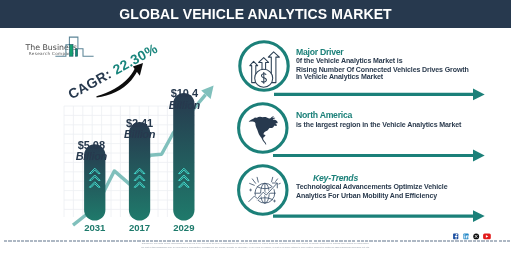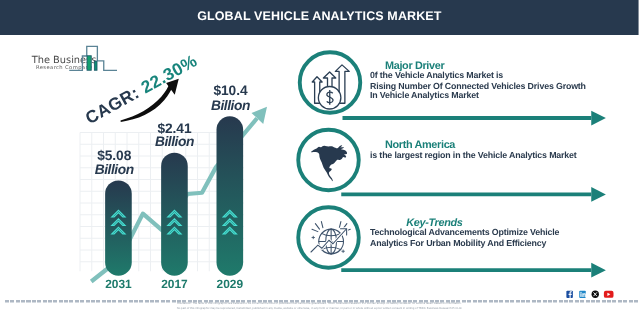--- a/index.html
+++ b/index.html
@@ -1,39 +1,39 @@
 <!DOCTYPE html>
 <html><head>
 <meta charset="utf-8">
 <style>
   html,body{margin:0;padding:0;}
   body{width:511px;height:256px;background:#fff;font-family:"Liberation Sans",sans-serif;overflow:hidden;position:relative;}
   #page{position:absolute;left:0;top:0;width:511px;height:256px;background:#fff;}
   .hdr{position:absolute;left:0;top:0;width:511px;height:28px;background:#27394e;}
   .hdr-title{position:absolute;left:0;top:0;width:511px;height:28px;line-height:28px;text-align:center;
-    color:#fff;font-weight:bold;font-size:10px;letter-spacing:.1px;}
+    color:#fff;font-weight:bold;font-size:14px;letter-spacing:.1px;}
 
   
   .logo{position:absolute;left:0px;top:0px;width:100px;height:64px;}
   .logo-t1{position:absolute;left:25.4px;top:43.4px;font-size:7.85px;color:#4a4a4a;letter-spacing:0px;
     font-family:"DejaVu Sans",sans-serif;}
   .logo-t2{position:absolute;left:28.8px;top:50.6px;font-size:4.2px;color:#5a5a5a;letter-spacing:.3px;
     font-family:"DejaVu Sans",sans-serif;}
 
   
   .chart{position:absolute;left:0;top:0;width:240px;height:240px;}
-  .barlbl{position:absolute;text-align:center;font-weight:bold;font-size:11px;color:#27394e;line-height:11.2px;letter-spacing:-0.05px;}
+  .barlbl{position:absolute;text-align:center;font-weight:bold;font-size:11px;color:#27394e;line-height:11.2px;letter-spacing:-0.05px;margin-top:20px;}
   .barlbl span[data-name="bar-unit"]{letter-spacing:-0.35px;font-style:italic;}
   .yearlbl{position:absolute;text-align:center;font-weight:bold;font-size:9.55px;color:#1d7a6b;}
   .cagr{position:absolute;font-weight:bold;font-size:13.8px;letter-spacing:0.32px;transform:rotate(-28.9deg);transform-origin:left bottom;white-space:nowrap;}
   .cagr .c1{color:#27394e;}
   .cagr .c2{color:#18857c;}
 
   
-  .pt-title{position:absolute;font-weight:bold;font-size:8.7px;color:#1b8079;white-space:nowrap;letter-spacing:-0.27px;margin-left:12px;}
+  .pt-title{position:absolute;font-weight:bold;font-size:8.7px;color:#1b8079;white-space:nowrap;letter-spacing:-0.27px;}
   .pt-body{position:absolute;font-weight:bold;font-size:7.05px;color:#2b3b4e;line-height:6.9px;white-space:nowrap;letter-spacing:-0.12px;}
   .pt-body span{display:block;}
   .pt-body .l0{margin-bottom:2.2px;}
 
   
   .dashed{position:absolute;left:3.5px;top:240.3px;width:507px;height:1.7px;
     background:repeating-linear-gradient(to right,#aeb8c4 0 3.2px,transparent 3.2px 4.3px);}
   .foot{position:absolute;left:0;top:242px;width:511px;text-align:center;font-size:2.3px;color:#9aa3ad;line-height:3.6px;}
 </style>
 </head>

